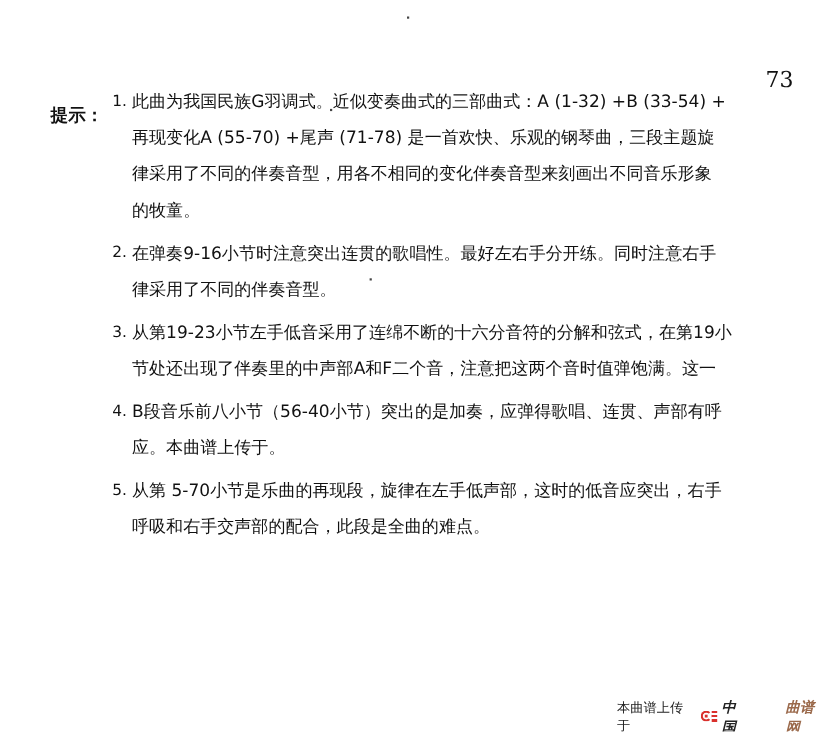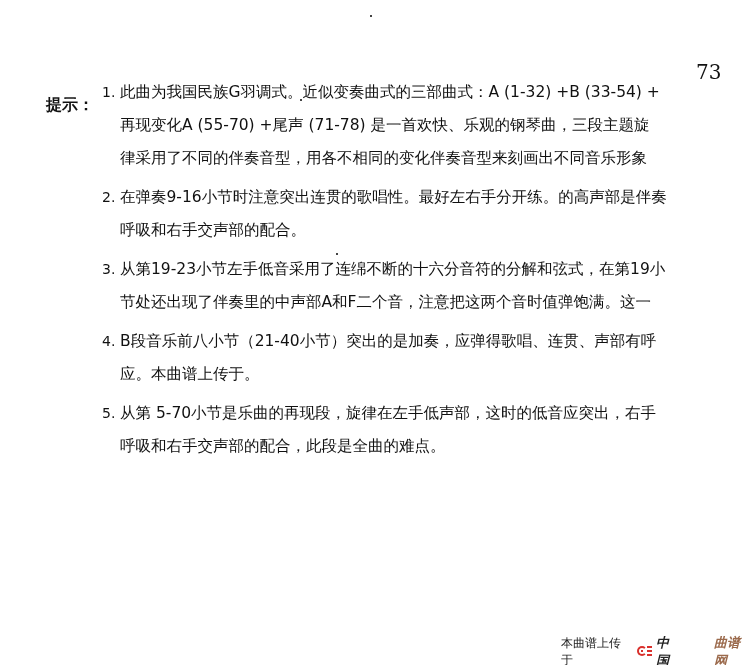--- a/index.html
+++ b/index.html
@@ -133,34 +133,35 @@
 <div class="stray-dot" style="left:336px;top:253px;"></div>
 
 <div class="notes">
   <div class="note-header">提示：</div>
   <ol class="note-list">
     <li class="note-item">
       <span class="note-num">1.</span>
       <span class="note-line">此曲为我国民族G羽调式。近似变奏曲式的三部曲式：A (1-32) +B (33-54) +</span>
       <span class="note-line">再现变化A (55-70) +尾声 (71-78) 是一首欢快、乐观的钢琴曲，三段主题旋</span>
       <span class="note-line">律采用了不同的伴奏音型，用各不相同的变化伴奏音型来刻画出不同音乐形象</span>
+      <span class="note-line">的牧童。</span>
     </li>
     <li class="note-item">
       <span class="note-num">2.</span>
-      <span class="note-line">在弹奏9-16小节时注意突出连贯的歌唱性。最好左右手分开练。的高声部是伴奏</span>
-      <span class="note-line">呼吸和右手交声部的配合。</span>
+      <span class="note-line">在弹奏9-16小节时注意突出连贯的歌唱性。最好左右手分开练。同时注意右手</span>
+      <span class="note-line">律采用了不同的伴奏音型。</span>
     </li>
     <li class="note-item">
       <span class="note-num">3.</span>
       <span class="note-line">从第19-23小节左手低音采用了连绵不断的十六分音符的分解和弦式，在第19小</span>
       <span class="note-line">节处还出现了伴奏里的中声部A和F二个音，注意把这两个音时值弹饱满。这一</span>
     </li>
     <li class="note-item">
       <span class="note-num">4.</span>
-      <span class="note-line">B段音乐前八小节（21-40小节）突出的是加奏，应弹得歌唱、连贯、声部有呼</span>
+      <span class="note-line">B段音乐前八小节（56-40小节）突出的是加奏，应弹得歌唱、连贯、声部有呼</span>
       <span class="note-line">应。本曲谱上传于。</span>
     </li>
     <li class="note-item">
       <span class="note-num">5.</span>
       <span class="note-line">从第 5-70小节是乐曲的再现段，旋律在左手低声部，这时的低音应突出，右手</span>
       <span class="note-line">呼吸和右手交声部的配合，此段是全曲的难点。</span>
     </li>
   </ol>
 </div>
 

